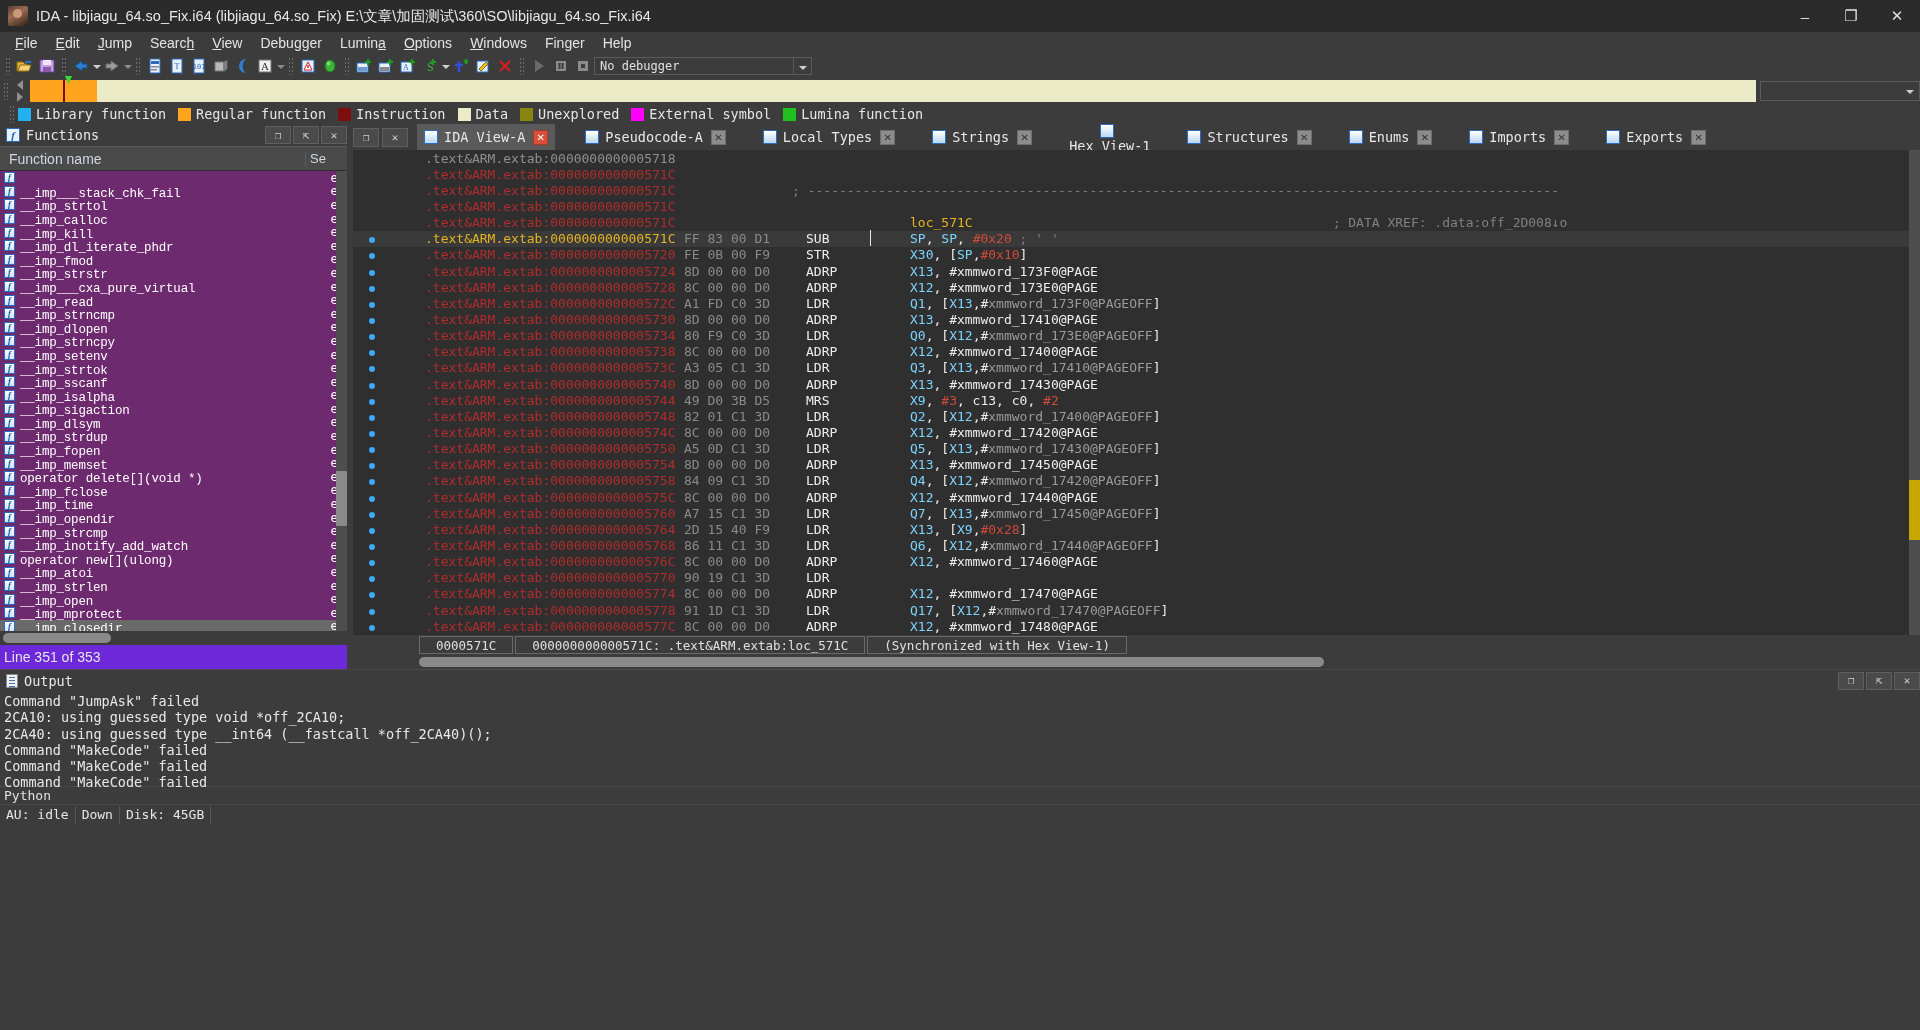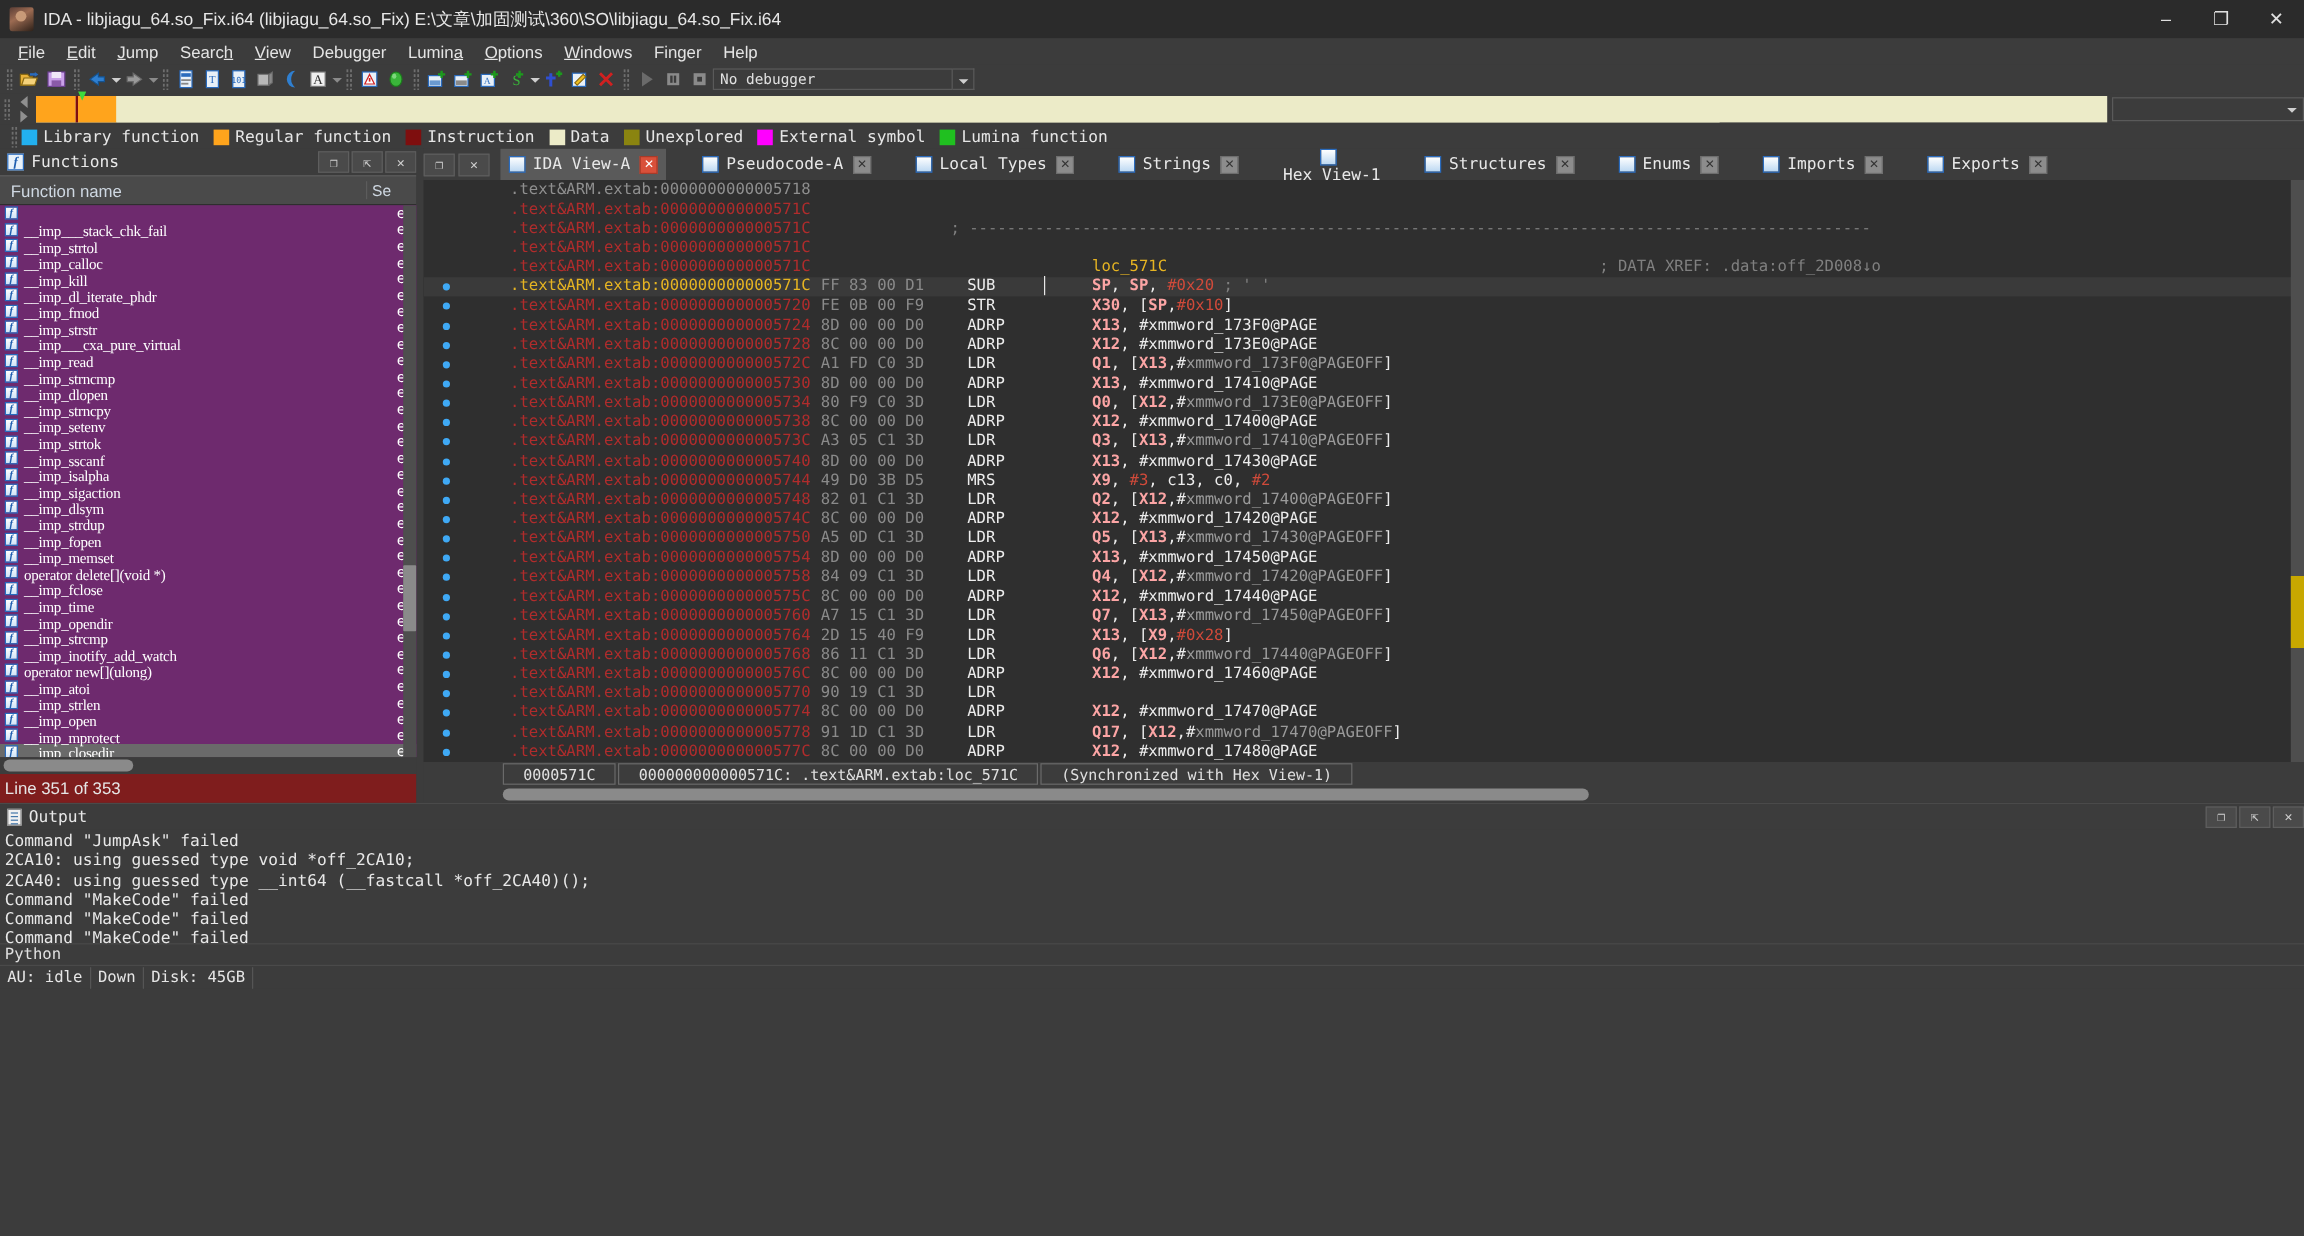--- a/index.html
+++ b/index.html
@@ -73,27 +73,27 @@
       display:flex; align-items:center; }
   #funccolhdr .c1 { flex:1; padding-left:9px; font-family:"Liberation Sans",sans-serif; font-size:14px; color:#cfd8e2;}
   #funccolhdr .c2 { width:42px; padding-left:4px; font-family:"Liberation Sans",sans-serif; font-size:13px; color:#cfd8e2;
       border-left:1px solid #5c5c5c; }
   #funclist { flex:1; background:#6e2a6e; overflow:hidden; position:relative; }
   .frow { height:13.6px; display:flex; align-items:center; padding-left:4px; white-space:nowrap; }
   .frow.sel { background:#6a6a6a; }
   .frow .fi { width:11px; height:11px; background:linear-gradient(#ffffff,#cfe3f7);
      border:1px solid #2a6bbd; color:#1f5fb0; font-size:9px; font-style:italic; font-weight:bold;
      text-align:center; line-height:9px; font-family:"Liberation Serif",serif; margin-right:5px; flex:none; }
-  .frow .fn { font-size:12.5px; color:#ffffff; font-family:Liberation Serif, serif; letter-spacing:-0.2px;margin-top:32px;}
+  .frow .fn { font-size:12.5px; color:#ffffff; font-family:Liberation Mono, monospace; letter-spacing:-0.2px;margin-top:32px;}
   .frow .fseg { margin-left:auto; padding-right:2px; font-size:12px; color:#ffffff; }
   #funcvscroll { position:absolute; right:0; top:0; width:11px; height:100%; background:#4e4e4e; }
   #funcvthumb { position:absolute; right:0; width:11px; background:#8a8a8a; border-radius:1px; }
   #funchscroll { height:14px; background:#3c3c3c; position:relative; }
   #funchthumb { position:absolute; left:3px; top:2px; height:10px; width:108px; background:#8a8a8a; border-radius:5px;}
-  #funcstatus { height:24px; background:#7f1d1d; display:flex; align-items:center; padding-left:4px;
+  #funcstatus { height:24px; background:#6d28d9; display:flex; align-items:center; padding-left:4px;
       font-family:"Liberation Sans",sans-serif; font-size:14px; color:#e6e6e6;}
 
   
   #vsplit { width:6px; background:#3c3c3c; }
 
   
   #disasm-wrap { flex:1; display:flex; flex-direction:column; background:#3c3c3c; padding-top:0; }
   #tabrow { height:26px; background:#3c3c3c; display:flex; align-items:center; }
   .tab { height:26px; display:flex; align-items:center; padding:0 7px; margin-right:1px; }
   .tab.active { background:#5a5a5a; }
@@ -113,21 +113,21 @@
   .drow.cur { background:#3a3a3a; }
   .dot { width:38px; flex:none; text-align:center; }
   .dot i { display:inline-block; width:6px; height:6px; border-radius:50%; background:#3fa9f5; }
   .addr { width:265px; flex:none; color:#b02c2c; padding-left:6px;margin-left:28px; }
   .addr.hl { color:#e6b422; }
   .addr.grey { color:#8f8f8f; }
   .bytes { width:108px; flex:none; color:#8a8a8a; }
   .mnem { width:118px; flex:none; color:#ededed; padding-left:14px; position:relative; }
   .mnem.caret:after { content:""; position:absolute; left:78px; top:-1px; width:1px; height:16px; background:#e8e8e8; }
   .ops { flex:1; color:#ededed; }
-  .ops .r { color:#fca5a5;font-weight:bold; }
+  .ops .r { color:#7dd3fc; }
   .ops .imm { color:#d04a3a; }
   .ops .sym { color:#9a9a9a; }
   .ops .cmt { color:#7f7f7f; }
   .nameline { color:#e6b422; }
   .xref { color:#808080; }
   #dis-vscroll { position:absolute; right:0; top:0; width:11px; height:100%; background:#4e4e4e; }
   #dis-vthumb { position:absolute; right:0; width:11px; background:#c8a800; }
   #disstatus { height:20px; background:#3c3c3c; display:flex; align-items:center; padding-left:66px; }
   #disstatus .sb { height:18px; border:1px solid #6a6a6a; background:#3c3c3c; display:flex; align-items:center;
       padding:0 16px; font-size:12.5px; color:#e0e0e0; margin-right:2px; font-family:"DejaVu Sans Mono",monospace;}

